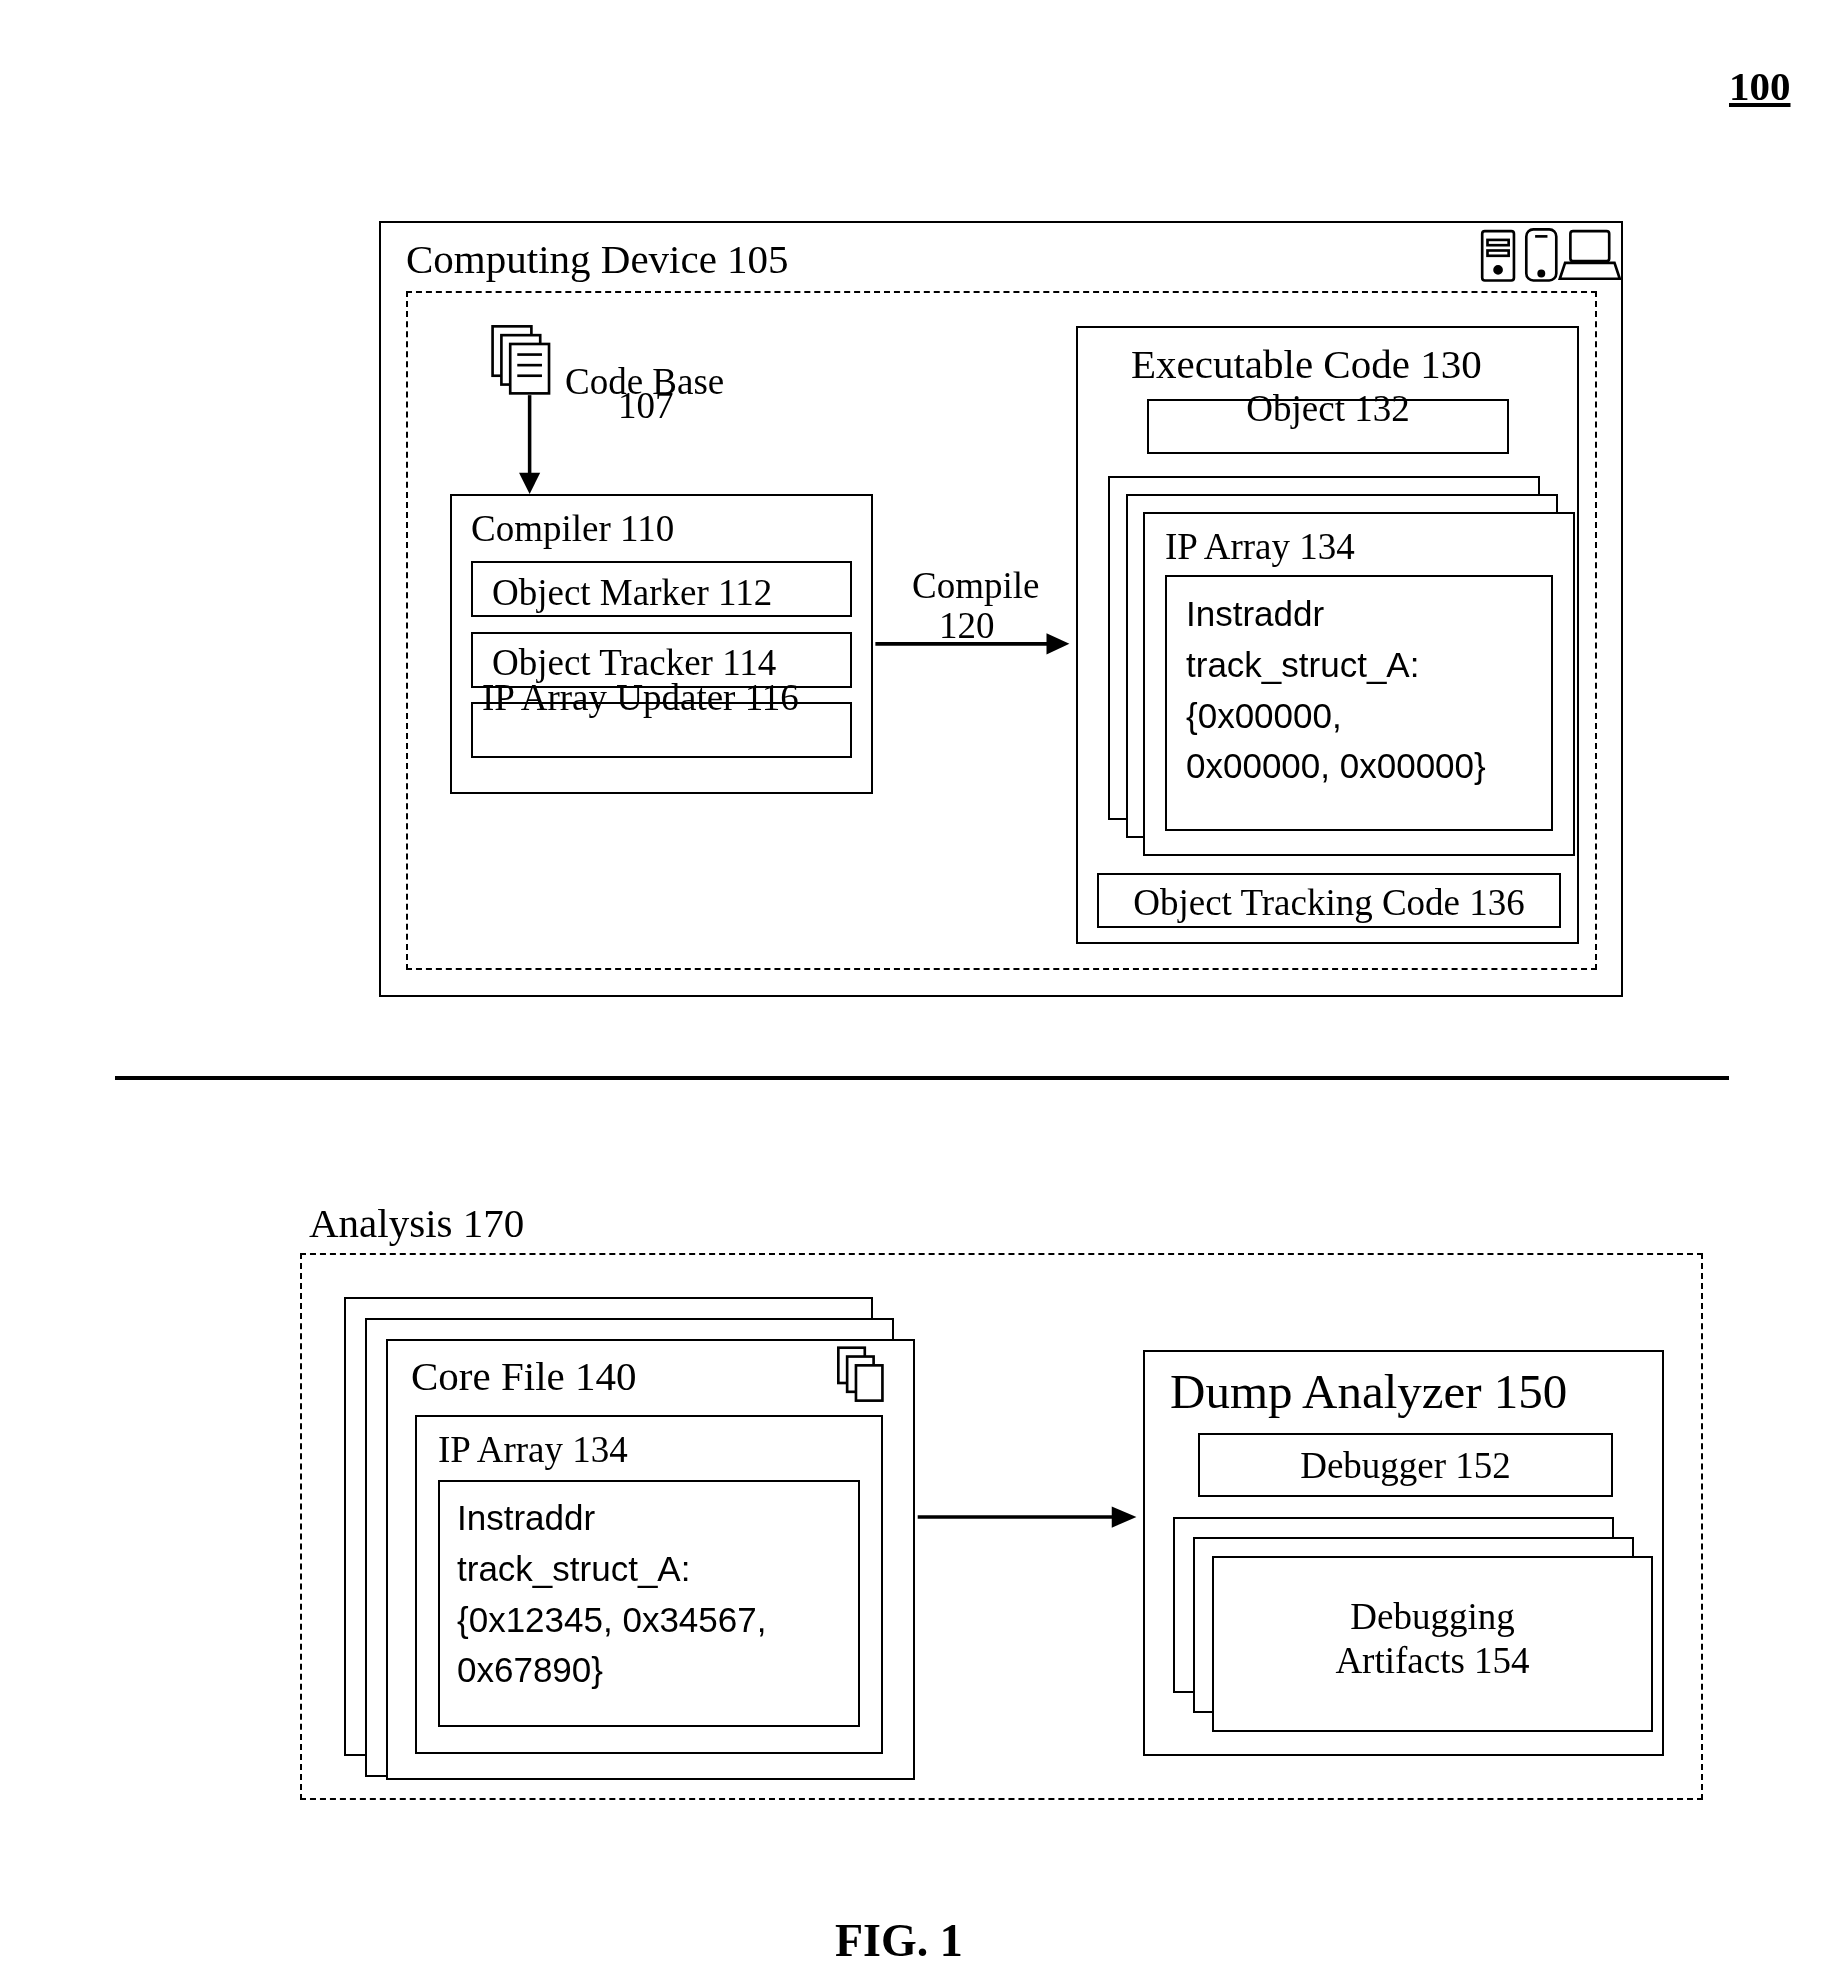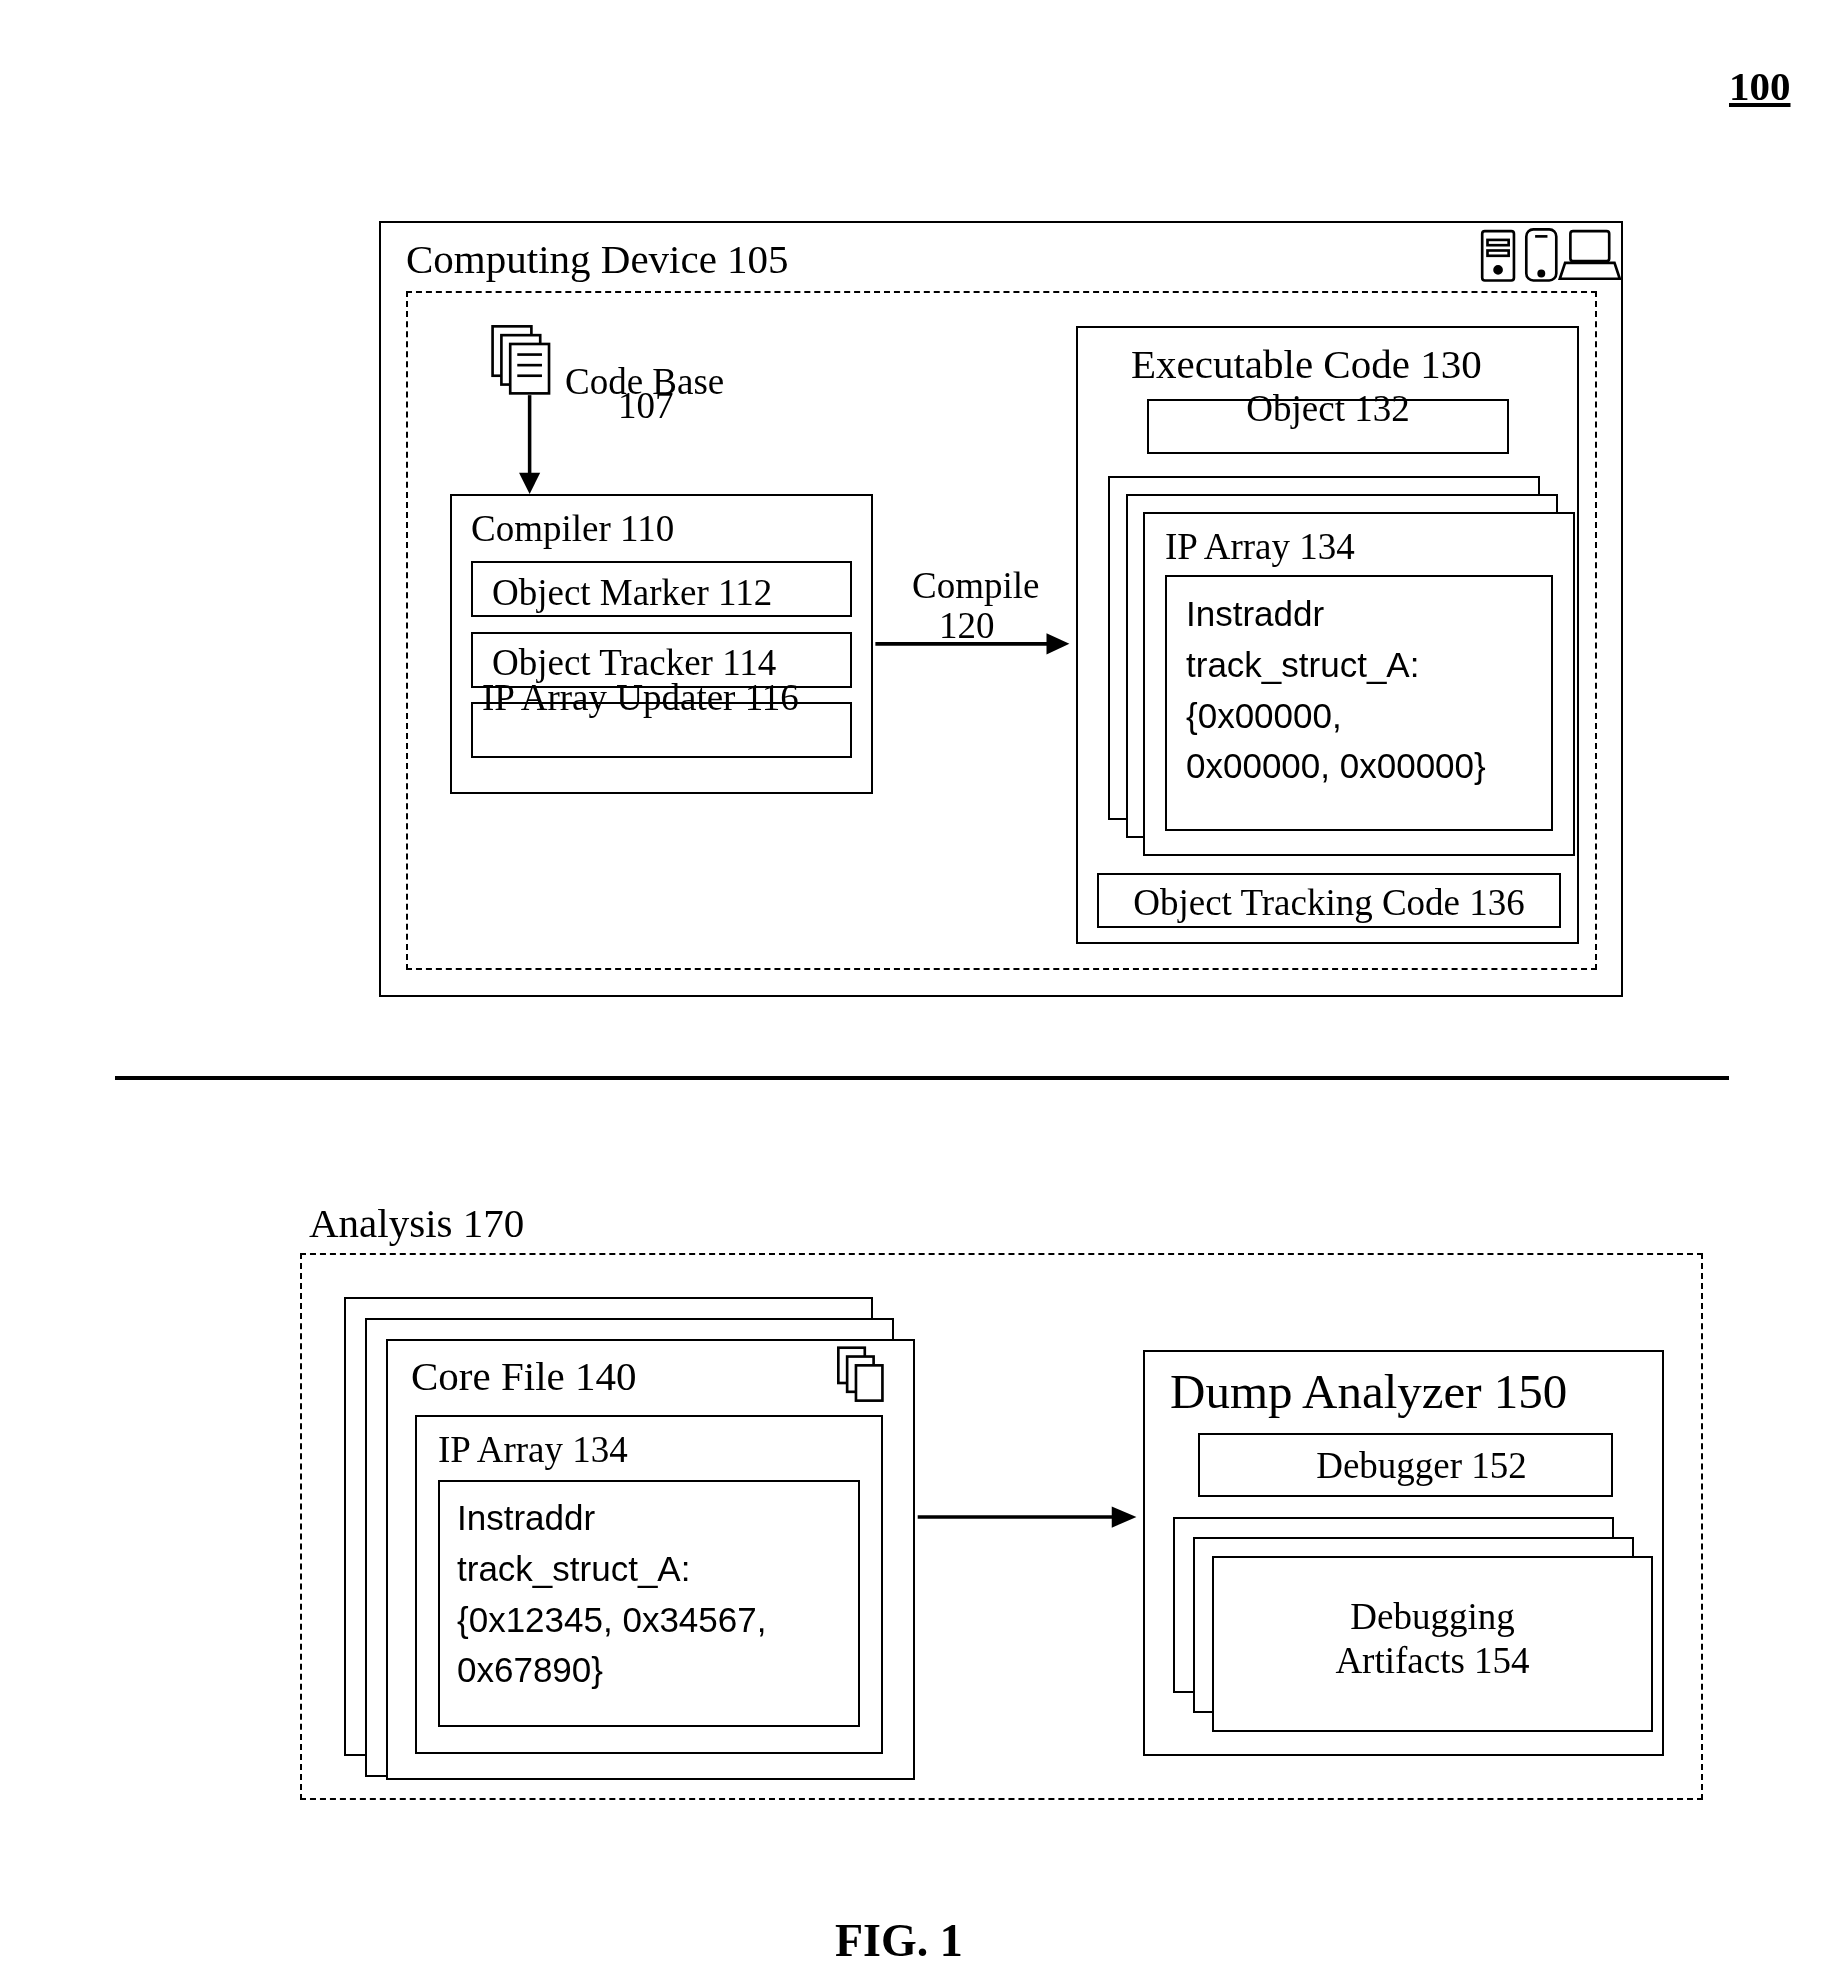--- a/index.html
+++ b/index.html
@@ -186,21 +186,21 @@
     <g stroke="#000" stroke-width="4" fill="none">
       <circle cx="1830" cy="1570" r="18"></circle>
       <line x1="1843" y1="1583" x2="1862" y2="1602"></line>
     </g>
   </svg>
 
   <div class="box" style="left:1143px; top:1350px; width:521px; height:406px;"></div>
   <div class="label" style="left:1170px; top:1364px; font-size:49px;">Dump Analyzer 150</div>
 
   <div class="box" style="left:1198px; top:1433px; width:415px; height:64px;"></div>
-  <div class="label center-text" style="left:1198px; top:1445px; width:415px;padding-left:16px;">Debugger 152</div>
+  <div class="label center-text" style="left:1198px; top:1445px; width:415px;">Debugger 152</div>
 
   <div class="stack-back" style="left:1173px; top:1517px; width:441px; height:176px;"></div>
   <div class="stack-back" style="left:1193px; top:1537px; width:441px; height:176px;"></div>
   <div class="box" style="left:1212px; top:1556px; width:441px; height:176px;"></div>
   <div class="label center-text" style="left:1212px; top:1595px; width:441px; line-height:1.2;">Debugging
 Artifacts 154</div>
 
   <div class="fig-title" style="left:835px; top:1914px;">FIG. 1</div>
 
 </div>

